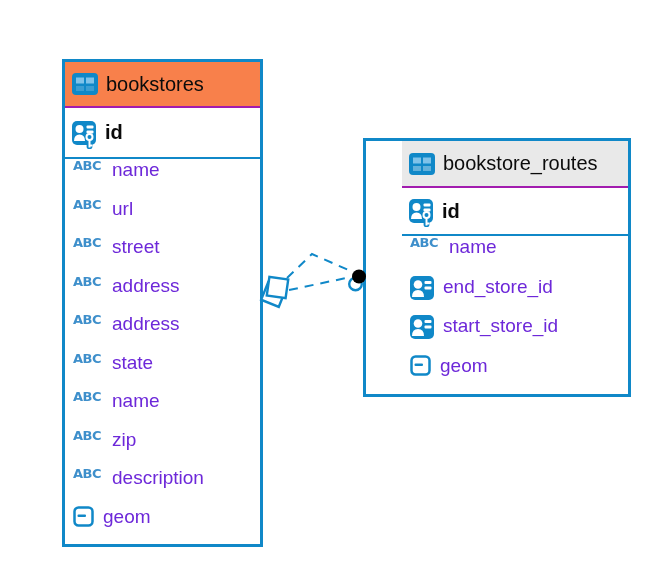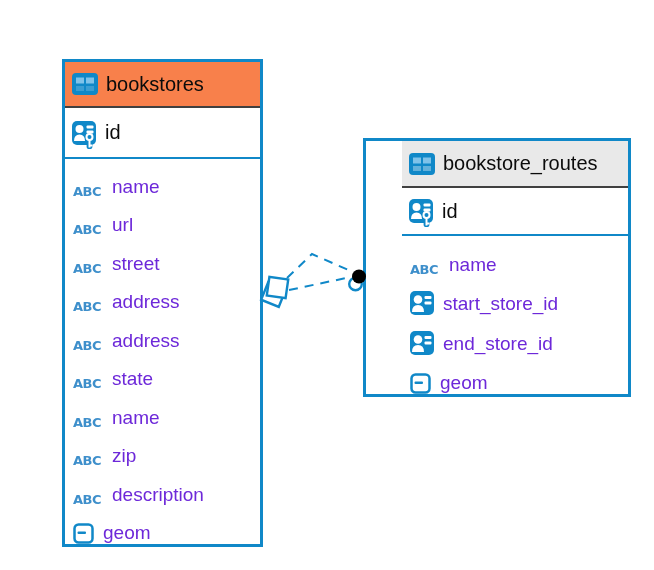--- a/index.html
+++ b/index.html
@@ -5,33 +5,33 @@
   html,body{margin:0;padding:0;background:#ffffff;}
   body{font-family:"Liberation Sans","DejaVu Sans",sans-serif;}
   #canvas{position:relative;width:654px;height:570px;background:#ffffff;overflow:hidden;}
 
   .entity{position:absolute;box-sizing:border-box;background:#ffffff;
           border:3px solid #1088C8;display:flex;flex-direction:column;}
   #table-bookstores{left:62px;top:59px;width:201px;height:488px;}
   #table-bookstore-routes{left:363px;top:138px;width:268px;height:259px;padding-left:36px;}
 
   .entity-header{flex:0 0 auto;display:flex;align-items:center;gap:8px;
-                 padding-left:7px;border-bottom:2px solid #404040;}
+                 padding-left:7px;border-bottom:2px solid #a21caf;}
   #table-bookstores .entity-header{height:44px;background:#F8804B;}
   #table-bookstore-routes .entity-header{height:45px;background:#E9E9E9;}
   .entity-title{font-size:20px;color:#0b0b0b;white-space:nowrap;}
 
   .pk-row{flex:0 0 auto;display:flex;align-items:center;gap:9px;
           padding-left:7px;border-bottom:2px solid #1088C8;}
   #table-bookstores .pk-row{height:49px;}
   #table-bookstore-routes .pk-row{height:46px;}
-  .pk-label{font-size:20px;font-weight:normal;color:#0b0b0b;}
+  .pk-label{font-size:20px;font-weight:bold;color:#0b0b0b;}
 
   .rows{flex:1 1 auto;display:flex;flex-direction:column;}
-  .col-row{flex:1 1 0;display:flex;align-items:flex-end;gap:9px;padding-left:8px;}
+  .col-row{flex:1 1 0;display:flex;align-items:flex-start;gap:9px;padding-left:8px;}
   .col-label{font-size:19px;color:#6d28d9;white-space:nowrap;}
 
   .abc-icon{display:inline-block;width:30px;flex:0 0 30px;color:#3E8FCB;
             font-weight:800;font-size:13px;letter-spacing:-0.5px;
             font-family:"DejaVu Sans",sans-serif;line-height:1;}
   .svg-icon{flex:0 0 auto;display:block;}
   .pk-svg{overflow:visible;}
 
   #relationship-layer{position:absolute;left:0;top:0;width:654px;height:570px;
                       pointer-events:none;}
@@ -148,31 +148,31 @@
         <span class="col-label">name</span>
       </div>
       <div class="col-row">
         <svg class="svg-icon" width="24" height="24" viewBox="0 0 24 24">
           <rect x="0" y="0" width="24" height="24" rx="5" fill="#1088C8"></rect>
           <circle cx="8" cy="8.5" r="4.3" fill="#ffffff"></circle>
           <path d="M2,21 q0,-7 6,-7 q6,0 6,7 z" fill="#ffffff"></path>
           <rect x="14.5" y="5" width="7" height="3" rx="1" fill="#ffffff"></rect>
           <rect x="14.5" y="10.5" width="7" height="3" rx="1" fill="#ffffff"></rect>
         </svg>
-        <span class="col-label">start_store_id</span>
+        <span class="col-label">end_store_id</span>
       </div>
       <div class="col-row">
         <svg class="svg-icon" width="24" height="24" viewBox="0 0 24 24">
           <rect x="0" y="0" width="24" height="24" rx="5" fill="#1088C8"></rect>
           <circle cx="8" cy="8.5" r="4.3" fill="#ffffff"></circle>
           <path d="M2,21 q0,-7 6,-7 q6,0 6,7 z" fill="#ffffff"></path>
           <rect x="14.5" y="5" width="7" height="3" rx="1" fill="#ffffff"></rect>
           <rect x="14.5" y="10.5" width="7" height="3" rx="1" fill="#ffffff"></rect>
         </svg>
-        <span class="col-label">end_store_id</span>
+        <span class="col-label">start_store_id</span>
       </div>
       <div class="col-row">
         <svg class="svg-icon" width="21" height="21" viewBox="0 0 21 21">
           <rect x="1.5" y="1.5" width="18" height="18" rx="4" fill="#ffffff" stroke="#1088C8" stroke-width="2.5"></rect>
           <rect x="4.5" y="8.5" width="8.5" height="2.6" rx="1" fill="#1088C8"></rect>
         </svg>
         <span class="col-label">geom</span>
       </div>
     </div>
   </div>

